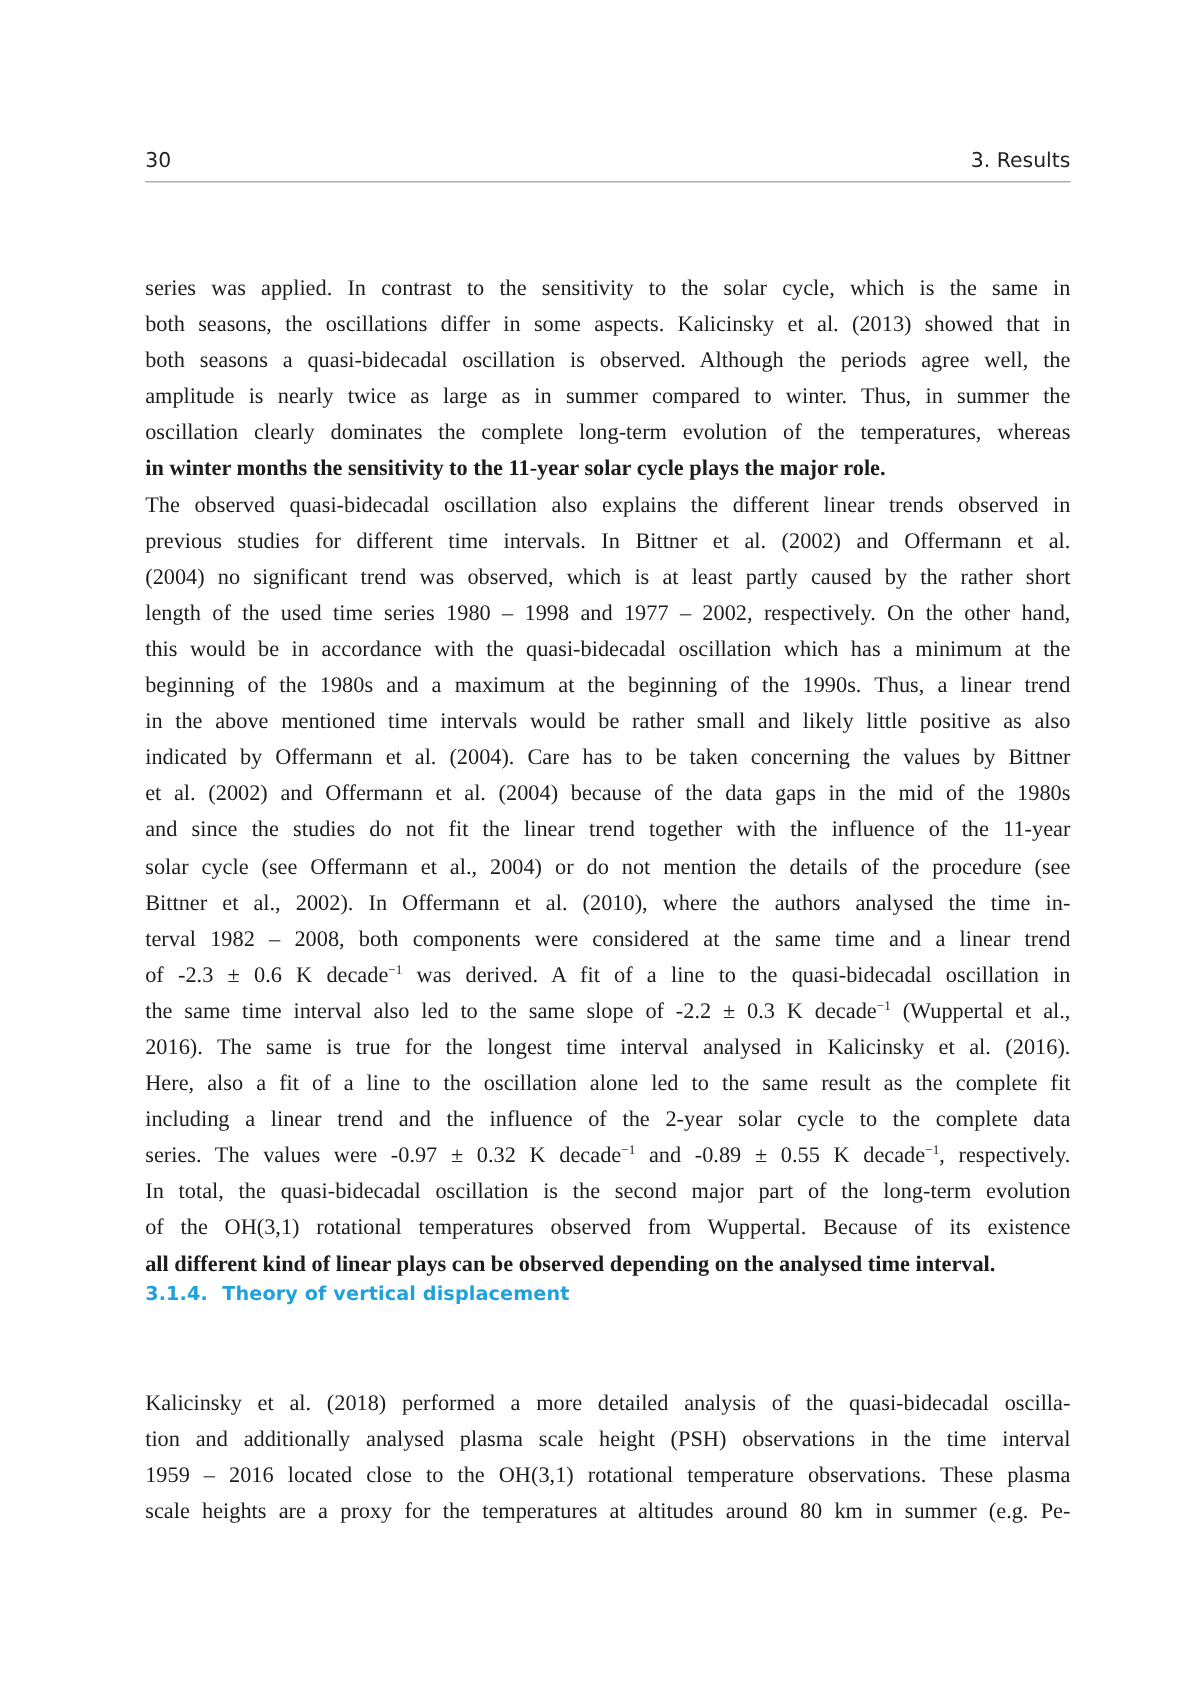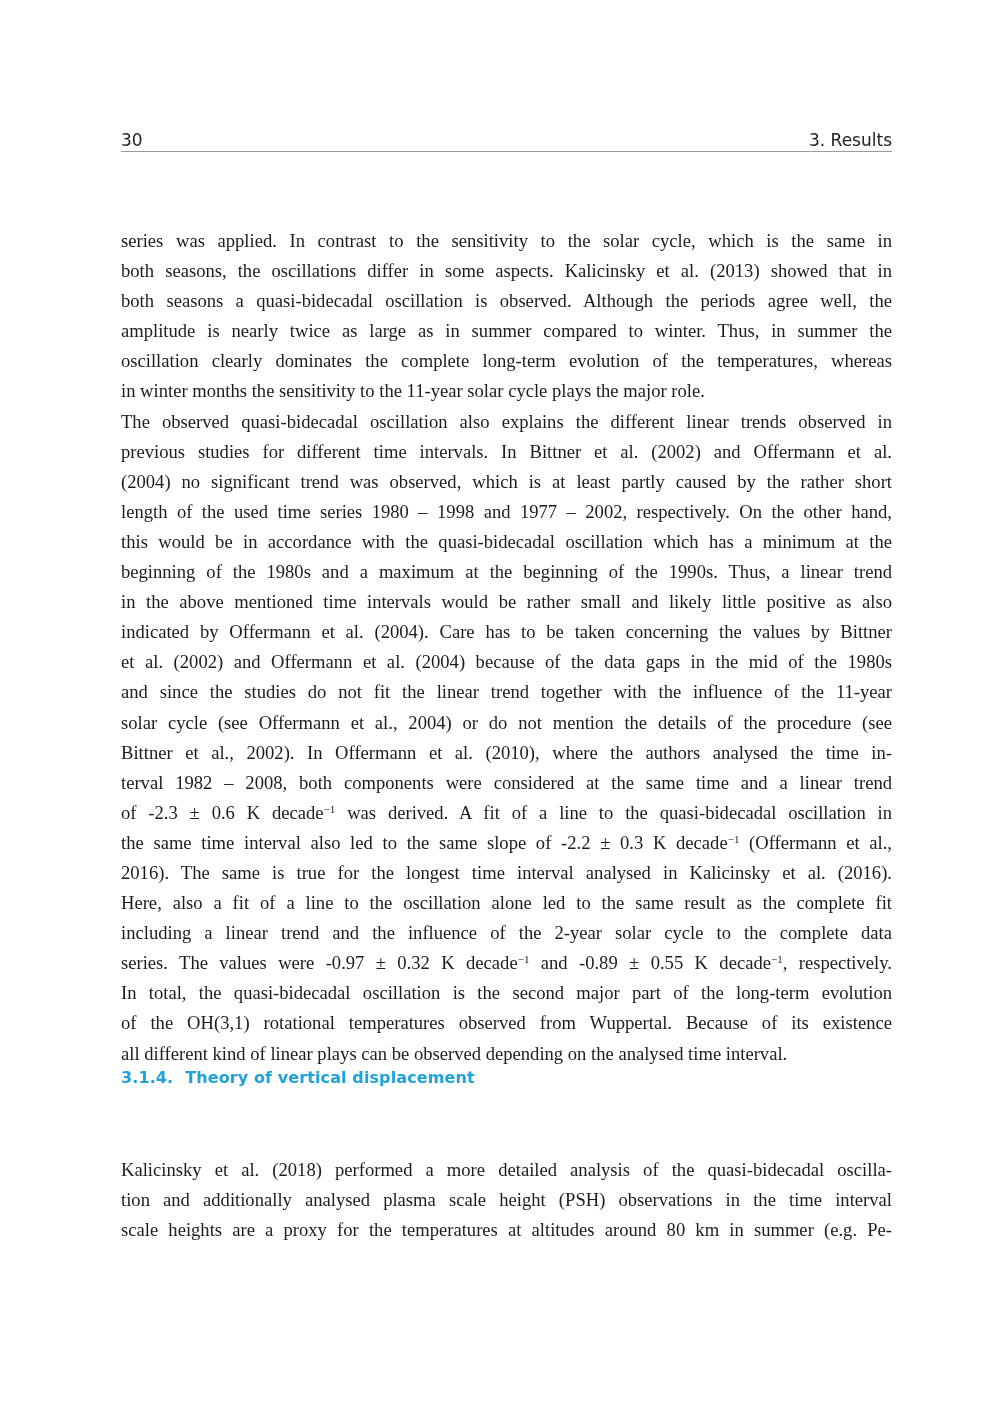--- a/index.html
+++ b/index.html
@@ -1,37 +1,37 @@
 <!DOCTYPE html>
 <html><head>
 <meta charset="utf-8">
 <style>
   html, body { margin: 0; padding: 0; background: #ffffff; }
   body { width: 1000px; height: 1414px; position: relative; overflow: hidden; }
   .page { position: absolute; left: 0; top: 0; width: 1000px; height: 1414px; background: #fff; }
   .running-header {
     position: absolute; left: 121px; top: 124px; width: 771px; height: 26px;
-    display: flex; justify-content: space-between; align-items: flex-end;
+    display: flex; justify-content: space-between; 
     font-family: "DejaVu Sans", sans-serif; font-size: 17px; color: #222;
   }
   .header-rule {
     position: absolute; left: 121px; top: 151px; width: 771px; height: 0;
     border-top: 1.5px solid #9a9a9a;
   }
   .body-text {
     position: absolute; left: 121px; width: 771px;
     font-family: "Liberation Serif", "DejaVu Serif", serif;
     font-size: 18.6px; line-height: 30.1px; color: #1c1c1c;
     text-align: justify;
     margin-top: 40px;
   }
   .body-text p { margin: 0; }
   .para1 { top: 186px; }
   .line { display: block; text-align: justify; text-align-last: justify; white-space: nowrap; height: 30.1px; }
-  .line.last { text-align-last: left; }
+  .line.last { text-align-last: left; font-weight: bold; }
   .section-heading {
     position: absolute; left: 121px; top: 1068px;
     font-family: "DejaVu Sans", sans-serif; font-weight: bold; font-size: 16px;
     color: #1fa2dc; letter-spacing: 0.1px;
   }
   .section-heading .num { margin-right: 12px; }
   .para3 { top: 1115px; }
   sup { font-size: 11px; vertical-align: top; position: relative; top: -4px; }
 </style>
 </head>
@@ -62,36 +62,37 @@
       <span class="line">this would be in accordance with the quasi-bidecadal oscillation which has a minimum at the</span>
       <span class="line">beginning of the 1980s and a maximum at the beginning of the 1990s.  Thus, a linear trend</span>
       <span class="line">in the above mentioned time intervals would be rather small and likely little positive as also</span>
       <span class="line">indicated by Offermann et al. (2004). Care has to be taken concerning the values by Bittner</span>
       <span class="line">et al. (2002) and Offermann et al. (2004) because of the data gaps in the mid of the 1980s</span>
       <span class="line">and since the studies do not fit the linear trend together with the influence of the 11-year</span>
       <span class="line">solar cycle (see Offermann et al., 2004) or do not mention the details of the procedure (see</span>
       <span class="line">Bittner et al., 2002).  In Offermann et al. (2010), where the authors analysed the time in-</span>
       <span class="line">terval 1982 – 2008, both components were considered at the same time and a linear trend</span>
       <span class="line"><span>of -2.3 ± 0.6 K decade</span><sup>−1</sup><span> was derived.  A fit of a line to the quasi-bidecadal oscillation in</span></span>
-      <span class="line"><span>the same time interval also led to the same slope of -2.2 ± 0.3 K decade</span><sup>−1</sup><span> (Offermann et al.,</span></span>
+      <span class="line"><span>the same time interval also led to the same slope of -2.2 ± 0.3 K decade</span><sup>−1</sup><span> (Wuppertal et al.,</span></span>
       <span class="line">2016).  The same is true for the longest time interval analysed in Kalicinsky et al. (2016).</span>
       <span class="line">Here, also a fit of a line to the oscillation alone led to the same result as the complete fit</span>
       <span class="line">including a linear trend and the influence of the 2-year solar cycle to the complete data</span>
       <span class="line"><span>series.  The values were -0.97 ± 0.32 K decade</span><sup>−1</sup><span> and -0.89 ± 0.55 K decade</span><sup>−1</sup><span>, respectively.</span></span>
       <span class="line">In total, the quasi-bidecadal oscillation is the second major part of the long-term evolution</span>
       <span class="line">of the OH(3,1) rotational temperatures observed from Wuppertal.  Because of its existence</span>
       <span class="line last">all different kind of linear plays can be observed depending on the analysed time interval.</span>
     </p>
   </div>
 
   <div class="section-heading">
     <span class="num">3.1.4.</span><span>Theory of vertical displacement</span>
   </div>
 
   <div class="body-text para3">
     <p>
       <span class="line">Kalicinsky et al. (2018) performed a more detailed analysis of the quasi-bidecadal oscilla-</span>
       <span class="line">tion and additionally analysed plasma scale height (PSH) observations in the time interval</span>
+      <span class="line">1959 – 2016 located close to the OH(3,1) rotational temperature observations. These plasma</span>
       <span class="line">scale heights are a proxy for the temperatures at altitudes around 80 km in summer (e.g. Pe-</span>
     </p>
   </div>
 
 </div>
 
 </body></html>

